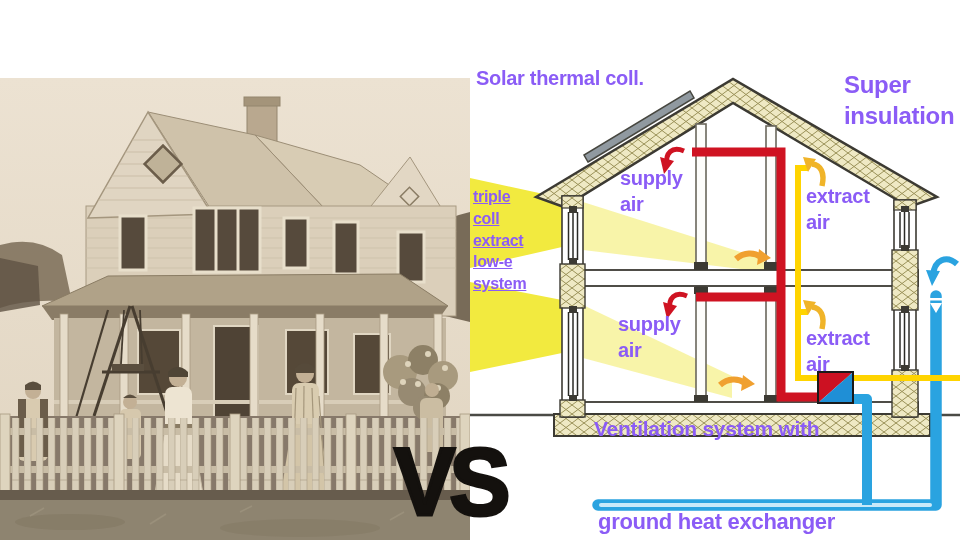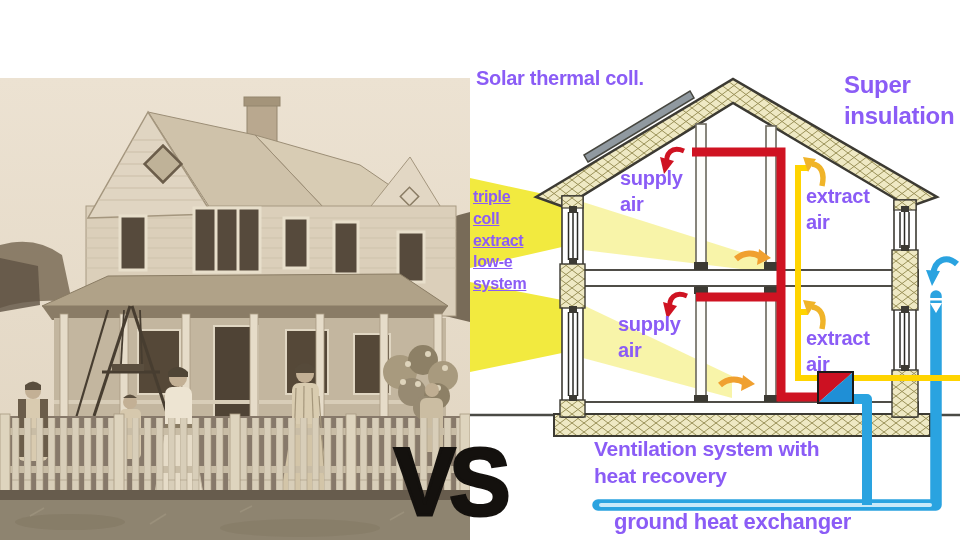--- a/index.html
+++ b/index.html
@@ -14,22 +14,22 @@
     position:absolute;font-weight:bold;color:#8b5cf6;line-height:1.28;
     white-space:nowrap;letter-spacing:-0.3px;
   }
   .lbl-solar{left:6px;top:66px;font-size:20px;}
   .lbl-super{left:374px;top:70px;font-size:24px;}
   .lbl-glazing{left:3px;top:186px;font-size:16px;line-height:1.36;text-decoration:underline;}
   .lbl-supply-upper{left:150px;top:166px;font-size:20px;}
   .lbl-extract-upper{left:336px;top:184px;font-size:20px;}
   .lbl-supply-lower{left:148px;top:312px;font-size:20px;}
   .lbl-extract-lower{left:336px;top:326px;font-size:20px;}
-  .lbl-ventilation{left:124px;top:436px;font-size:21px;}
-  .lbl-ground{left:144px;top:508px;font-size:22px;}
+  .lbl-ventilation{left:124px;top:416px;font-size:21px;}
+  .lbl-ground{left:128px;top:508px;font-size:22px;}
   .vs{
     position:absolute;left:394px;top:436px;font-size:92px;font-weight:bold;
     color:#14110e;letter-spacing:-6px;line-height:1;
     -webkit-text-stroke:3px #14110e;transform:scaleY(1.04);
   }
   
   .duct-supply{stroke:var(--supply-duct,#cf1322);fill:none;}
   .duct-extract{stroke:var(--extract-duct,#ffd400);fill:none;}
   .pipe-fresh{stroke:var(--fresh-air-pipe,#2aa3e0);fill:none;}
   .arrow-supply{fill:var(--supply-duct,#cf1322);}
@@ -407,21 +407,20 @@
     <div class="lbl lbl-supply-lower">
       <div>supply</div>
       <div>air</div>
     </div>
     <div class="lbl lbl-extract-lower">
       <div>extract</div>
       <div>air</div>
     </div>
     <div class="lbl lbl-ventilation">
       <div>Ventilation system with</div>
-      <div>heat recovery</div>
     </div>
     <div class="lbl lbl-ground">
       <div>ground heat exchanger</div>
     </div>
   </div>
 
   <div class="vs">VS</div>
 </div>
 
 </body></html>

